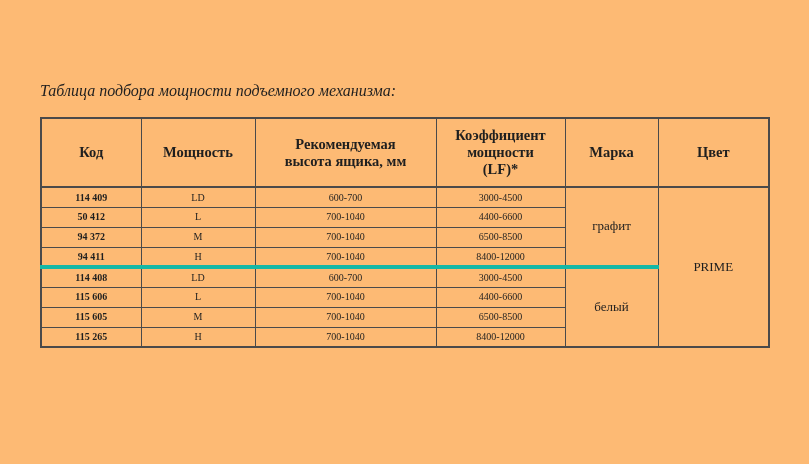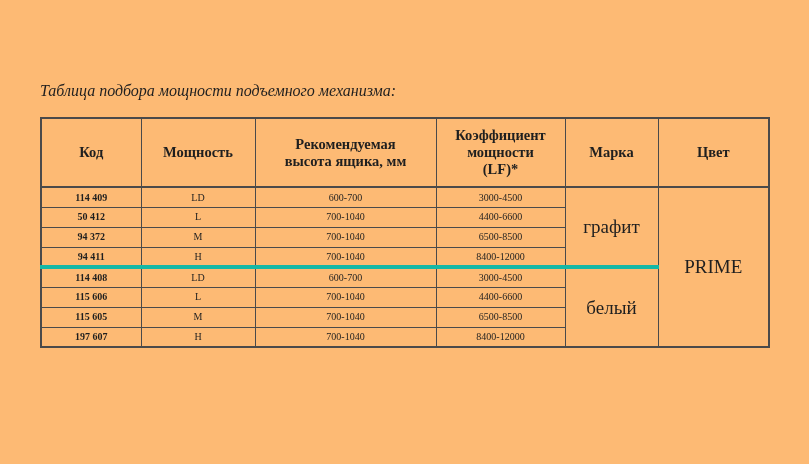--- a/index.html
+++ b/index.html
@@ -55,21 +55,21 @@
   .power-table thead tr { height: 69px; }
   .power-table tbody tr { height: 20px; }
   .power-table th {
     font-weight: bold;
     font-size: 14.5px;
     border-bottom: 2px solid #4a4a4a;
   }
   .power-table td.cell-code { font-weight: bold; }
   .power-table tr.group-start td { border-top: 4px solid #14b8a6; }
   .power-table td.cell-color,
-  .power-table td.cell-brand { font-size: 19px; }
+  .power-table td.cell-brand { font-size: 13px; }
 </style>
 </head>
 <body>
 
 <div id="screen">
 
   <div class="doc-title">Таблица подбора мощности подъемного механизма:</div>
 
   <table class="power-table">
     <colgroup>
@@ -137,21 +137,21 @@
         <td>700-1040</td>
         <td>4400-6600</td>
       </tr>
       <tr>
         <td class="cell-code">115 605</td>
         <td>M</td>
         <td>700-1040</td>
         <td>6500-8500</td>
       </tr>
       <tr>
-        <td class="cell-code">197 607</td>
+        <td class="cell-code">115 265</td>
         <td>H</td>
         <td>700-1040</td>
         <td>8400-12000</td>
       </tr>
     </tbody>
   </table>
 
 
 </div>
 

